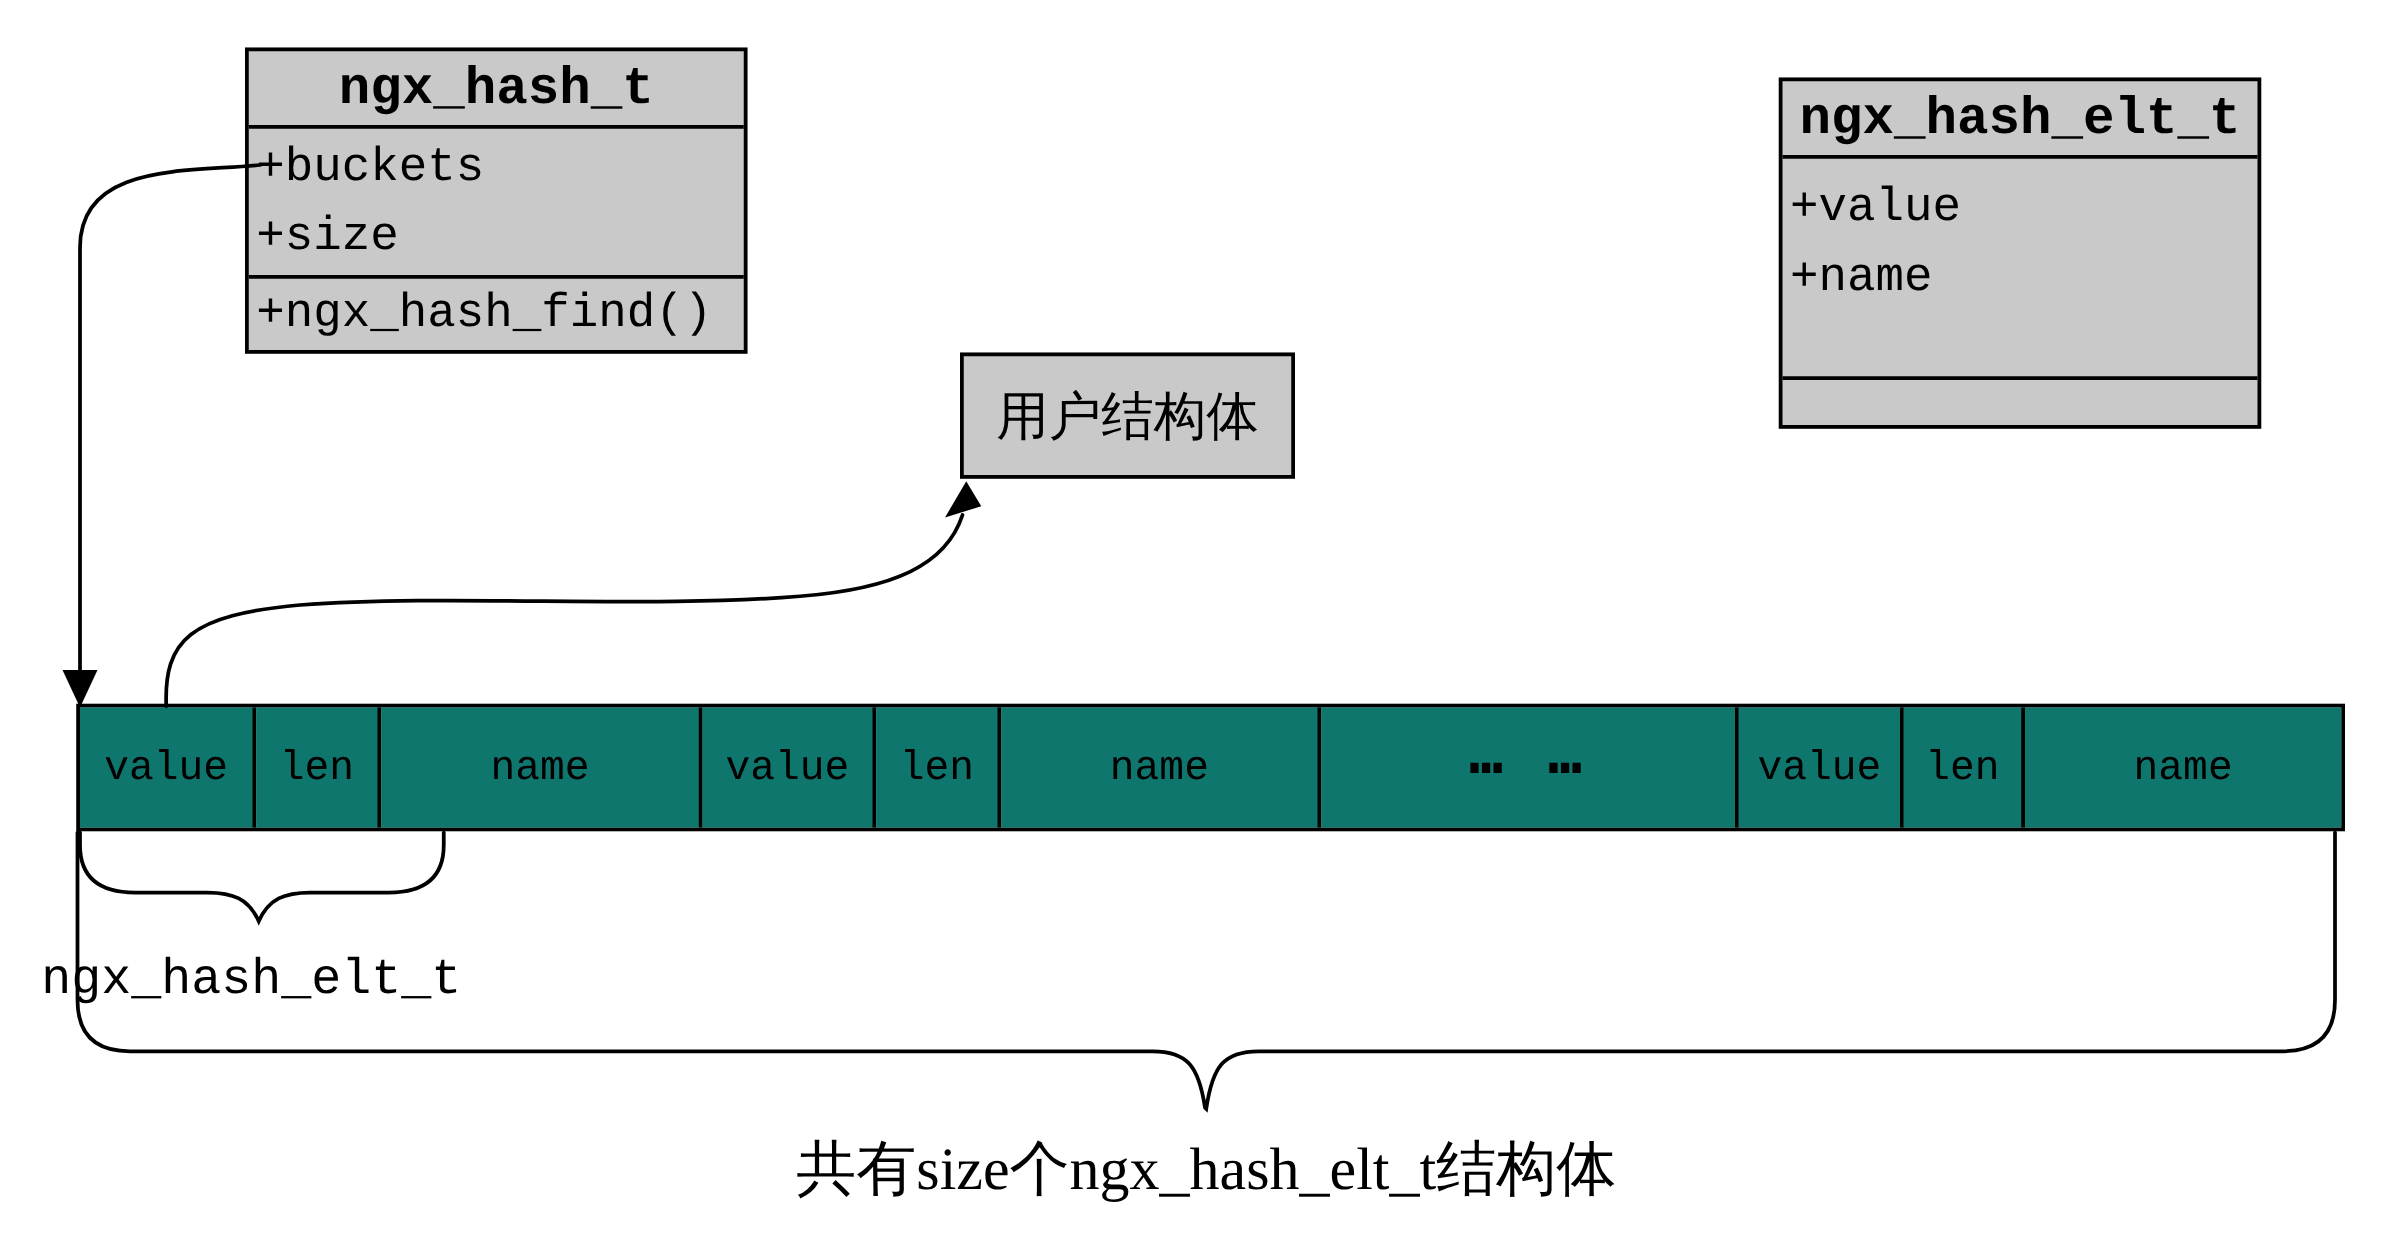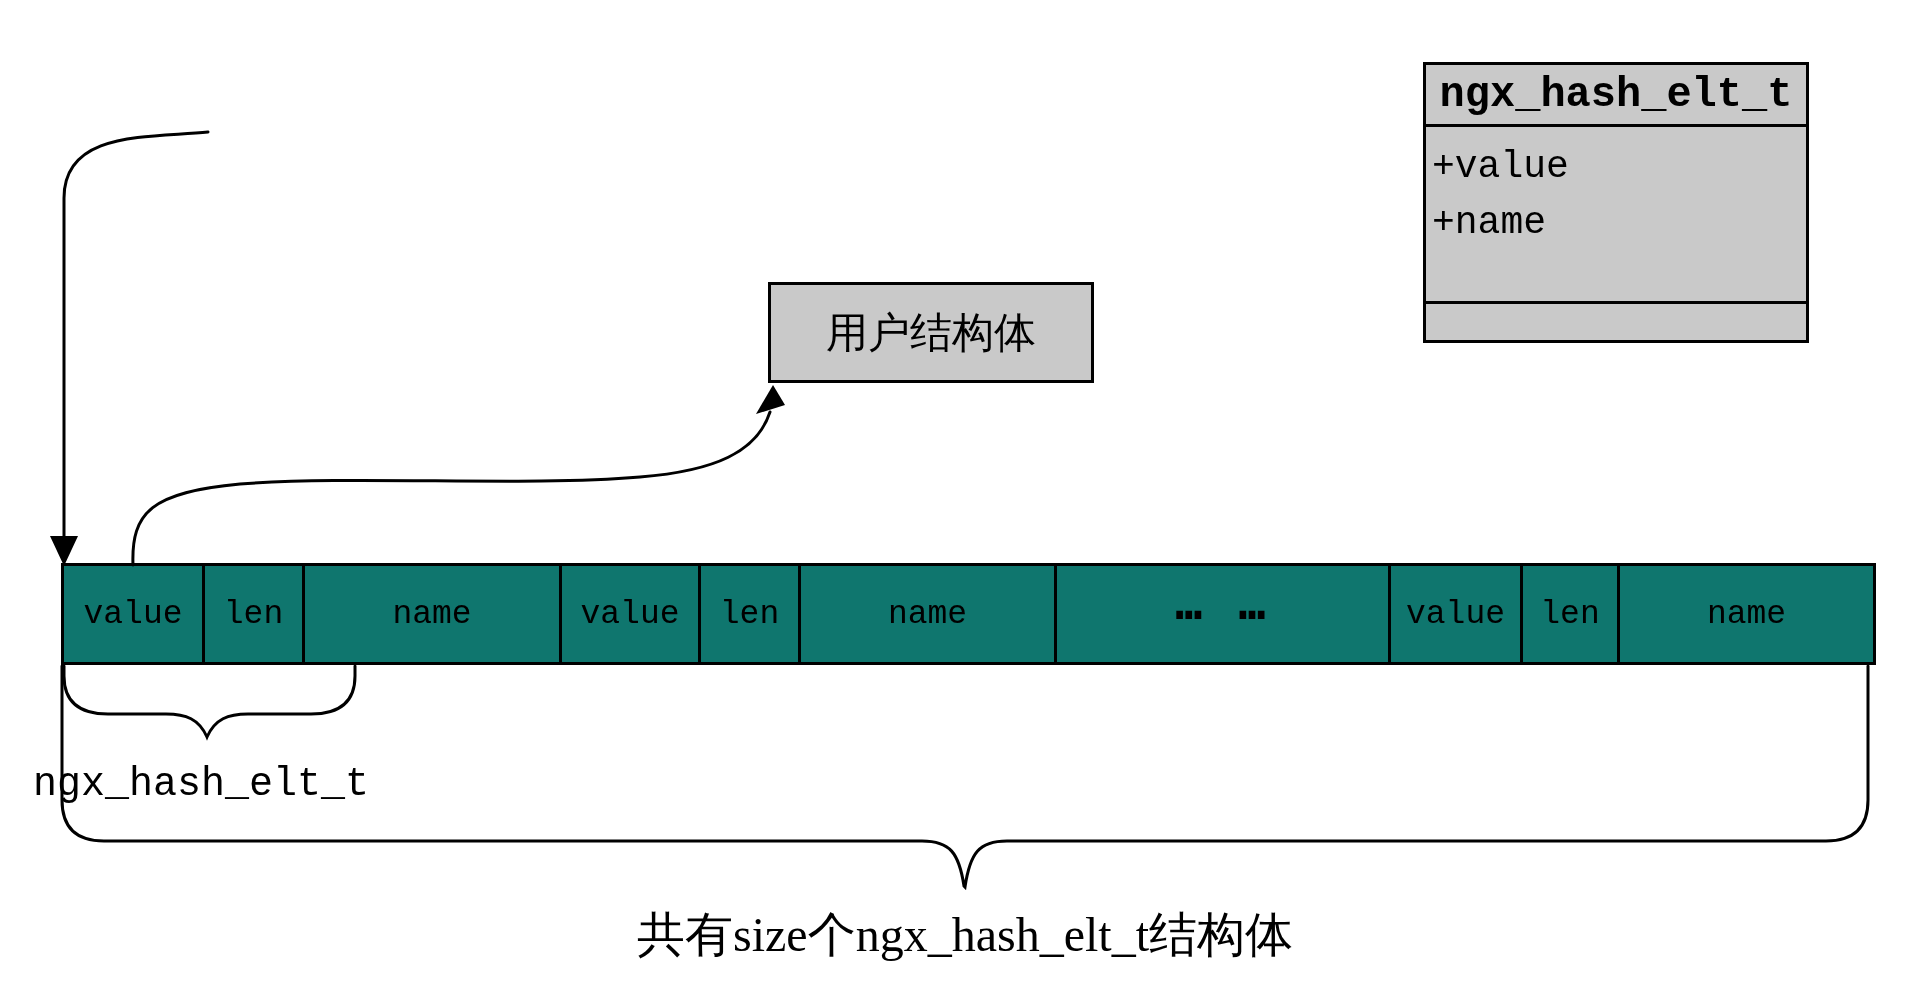--- a/index.html
+++ b/index.html
@@ -49,21 +49,21 @@
   #box-ngx-hash-t .class-attrs .member{line-height:55px;}
   #box-ngx-hash-t .class-methods .member{line-height:58px;}
   
   #box-ngx-hash-elt-t{left:1423px;top:62px;width:386px;height:281px;}
   #box-ngx-hash-elt-t .class-attrs{height:174px;padding-top:12px;}
   #box-ngx-hash-elt-t .class-attrs .member{line-height:56px;}
   #box-ngx-hash-elt-t .class-empty{height:39px;}
   
   #box-user-struct{
     position:absolute;
-    left:768px;top:282px;width:326px;height:101px;
+    left:768px;top:282px;width:268px;height:101px;
     background:#c9c9c9;border:3px solid #000;box-sizing:border-box;
     display:flex;align-items:center;justify-content:center;
     font-size:42px;
     font-family:"Liberation Mono","DejaVu Sans Mono","Liberation Sans",sans-serif;
     white-space:nowrap;
   }
   
   #elt-array{
     position:absolute;
     left:61px;top:563px;width:1815px;height:102px;
@@ -102,20 +102,30 @@
     pointer-events:none;
   }
   #connector-layer path{fill:none;stroke:#000;stroke-width:3;stroke-linecap:round;}
   #connector-layer polygon{fill:#000;stroke:none;}
 </style>
 </head>
 <body>
 
 <div id="canvas">
 
+  <div id="box-ngx-hash-t" class="class-box">
+    <div class="class-title">ngx_hash_t</div>
+    <div class="class-attrs">
+      <div class="member">+buckets</div>
+      <div class="member">+size</div>
+    </div>
+    <div class="class-methods">
+      <div class="member">+ngx_hash_find()</div>
+    </div>
+  </div>
 
   <div id="box-ngx-hash-elt-t" class="class-box">
     <div class="class-title">ngx_hash_elt_t</div>
     <div class="class-attrs">
       <div class="member">+value</div>
       <div class="member">+name</div>
     </div>
     <div class="class-empty"></div>
   </div>
 

